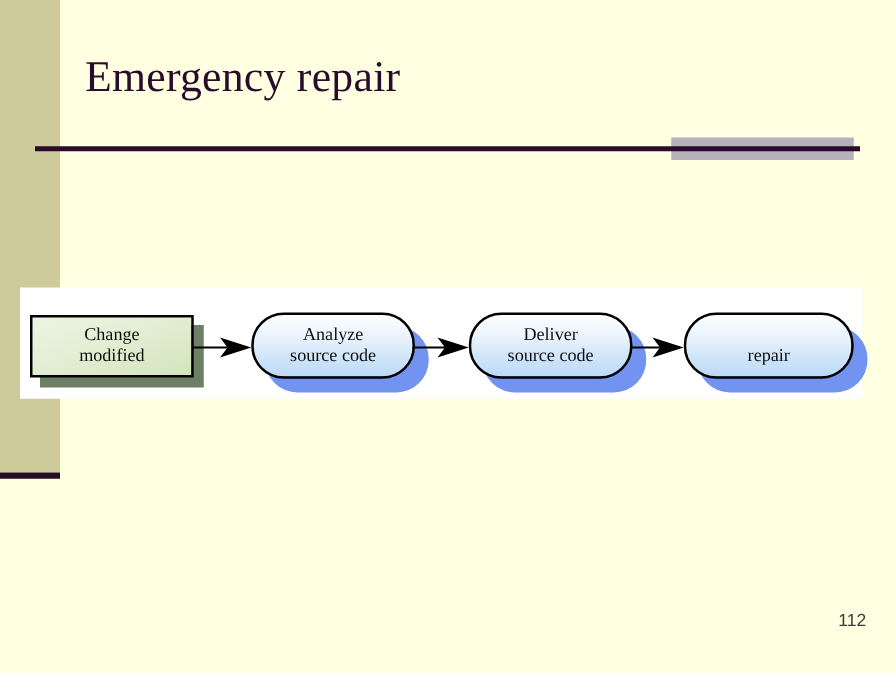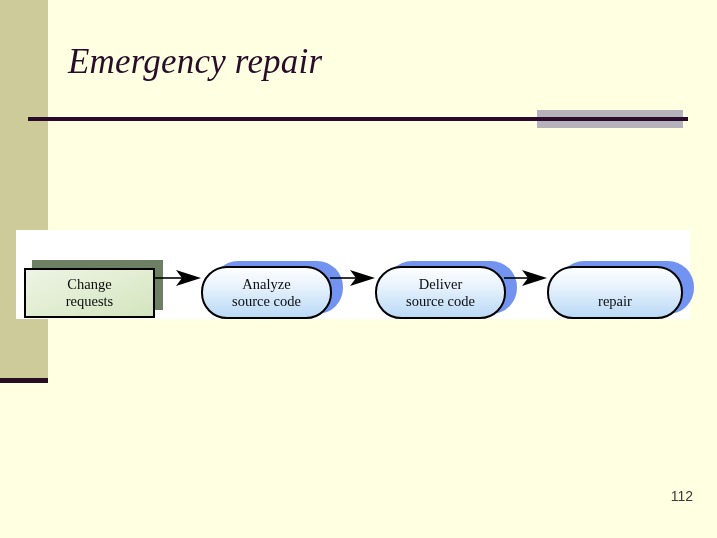--- a/index.html
+++ b/index.html
@@ -44,21 +44,20 @@
     position: absolute;
     left: 68px;
     top: 40px;
     width: 600px;
     font-family: "Liberation Serif", serif;
     font-size: 35px;
     line-height: 44px;
     color: #2A0B2B;
     letter-spacing: 0.2px;
     white-space: nowrap;
-    font-style: italic;
   }
 
   
   #title-accent-block {
     position: absolute;
     left: 537px;
     top: 110px;
     width: 146px;
     height: 18px;
     background: #B5B2BC;
@@ -87,21 +86,20 @@
     box-sizing: border-box;
     display: flex;
     align-items: center;
     justify-content: center;
     text-align: center;
     font-family: "Liberation Serif", serif;
     font-size: 14.5px;
     line-height: 17px;
     color: #0D0D0D;
     z-index: 3;
-    margin-top: 16px;
   }
   .flow-shadow {
     position: absolute;
     z-index: 2;
   }
 
   
   #node-change {
     left: 24px;
     top: 252px;
@@ -175,21 +173,21 @@
   <div id="diagram-panel">
 
     <div class="flow-shadow" id="node-change-shadow" style="left:16px; top:30px;"></div>
     <div class="flow-shadow shadow-round" id="node-analyze-shadow" style="left:196px; top:31px;"></div>
     <div class="flow-shadow shadow-round" id="node-modify-shadow" style="left:370px; top:31px;"></div>
     <div class="flow-shadow shadow-round" id="node-deliver-shadow" style="left:542px; top:31px;"></div>
 
     <div class="flow-node" id="node-change" style="left:8px; top:22px;">
       <span>
         <span>Change</span><br>
-        <span>requests</span>
+        <span>modified</span>
       </span>
     </div>
 
     <div class="flow-node node-round" id="node-analyze" style="left:185px; top:20px;">
       <span>
         <span>Analyze</span><br>
         <span>source code</span>
       </span>
     </div>
 

